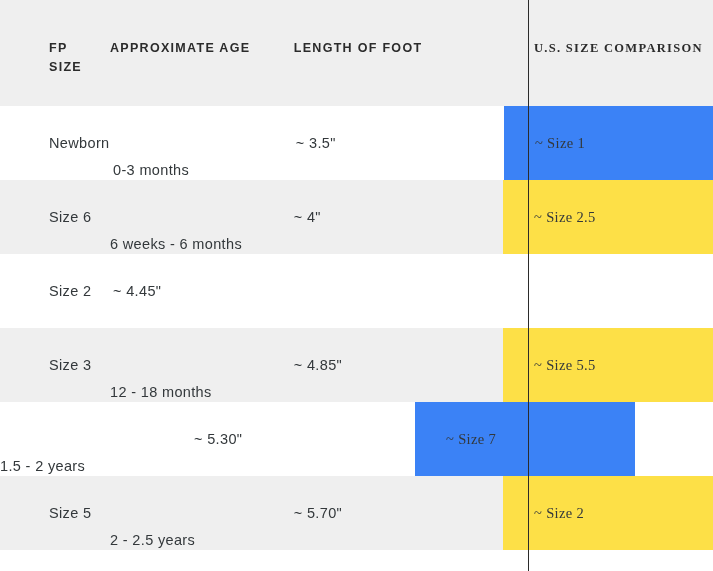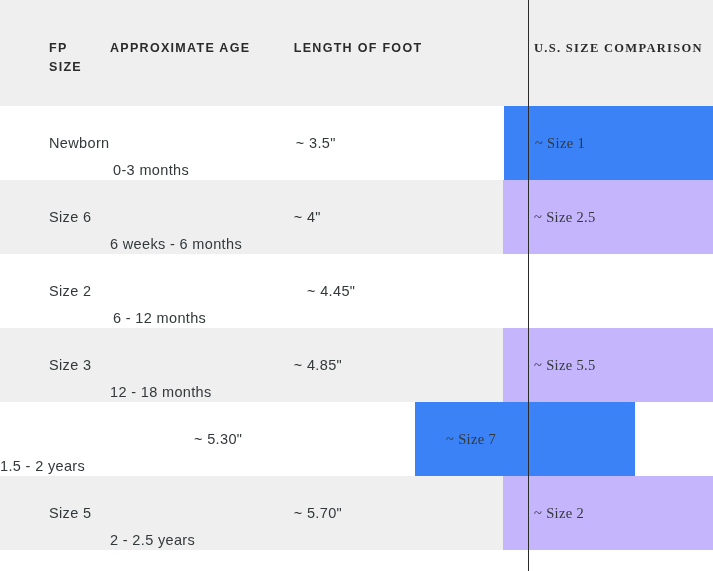--- a/index.html
+++ b/index.html
@@ -53,21 +53,21 @@
   .row.body.odd {
     background: #ffffff;
   }
   .row.body.odd .cell-last {
     background: #3b82f6;
   }
   .row.body.even {
     background: #efefef;
   }
   .row.body.even .cell-last {
-    background: #c4b5fd;
+    background: #fde047;
   }
 
   .cell {
     box-sizing: border-box;
     display: flex;
     align-items: center;
     padding-right: 10px;
   }
 
   .c0 { width: 113px; padding-left: 49px; align-items: center; }
@@ -145,23 +145,20 @@
     </div>
     <div class="cell cell-last">
       <span class="cell-text">~ Size 2.5</span>
     </div>
   </div>
 
   <div class="row body odd">
     <div class="cell c0">
       <span class="cell-text">Size 2</span>
     </div>
-    <div class="cell c1">
-      <span class="cell-text">6 - 12 months</span>
-    </div>
     <div class="cell c2">
       <span class="cell-text">~ 4.45"</span>
     </div>
   </div>
 
   <div class="row body even">
     <div class="cell c0">
       <span class="cell-text">Size 3</span>
     </div>
     <div class="cell c1">

